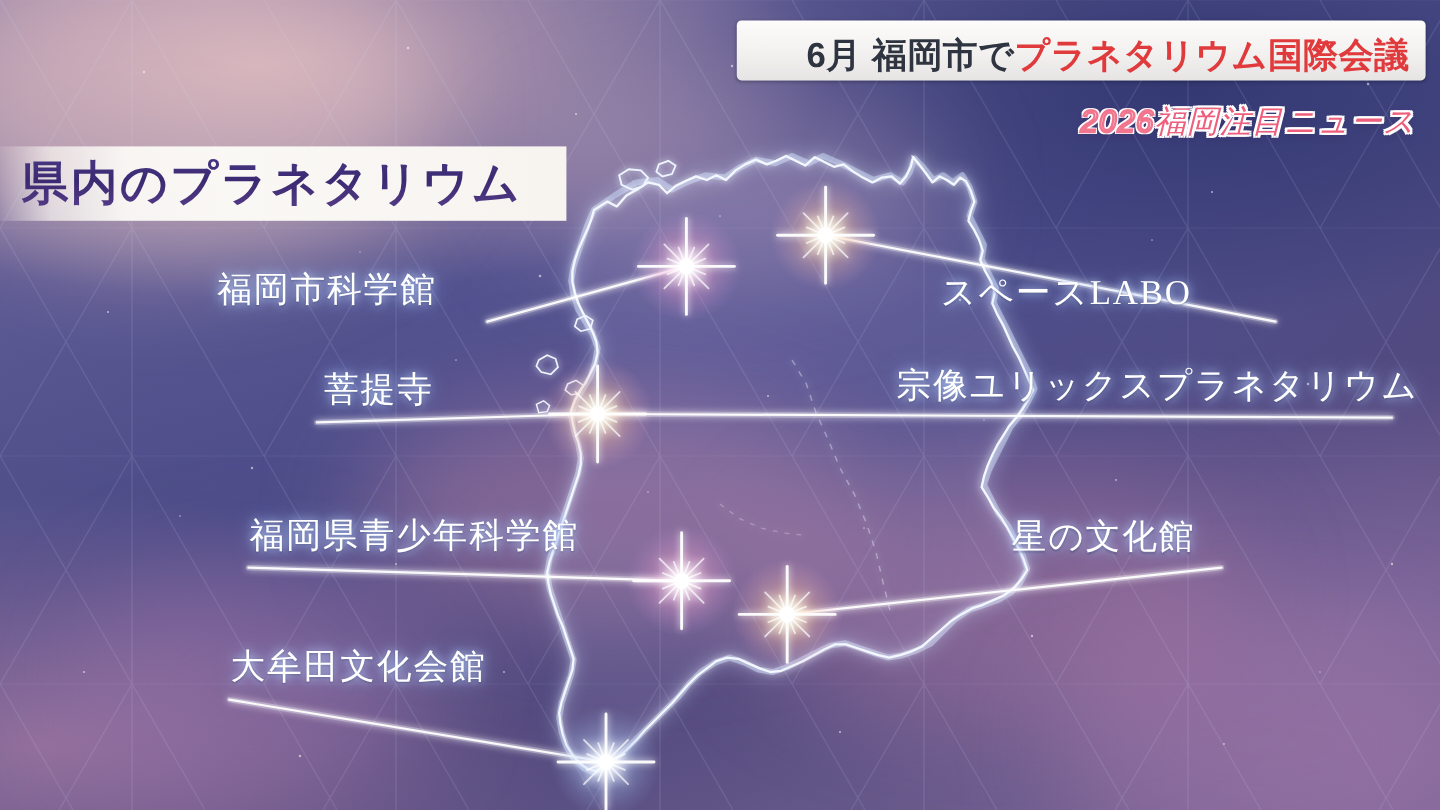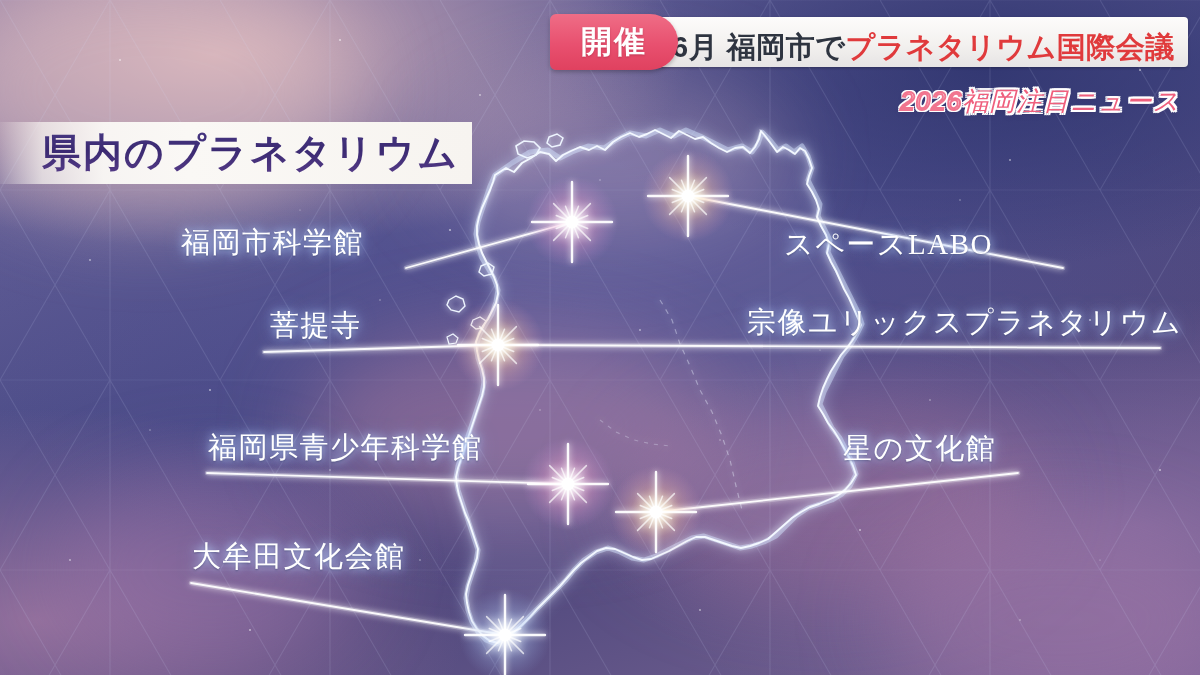--- a/index.html
+++ b/index.html
@@ -80,21 +80,21 @@
   }
   .subtitle .yr{color:transparent;-webkit-text-stroke:2px #f1758f;}
 
   
   #headline{
     position:absolute;left:0;top:122px;width:472px;height:62px;
     background:linear-gradient(90deg,rgba(246,242,238,.10) 0%,rgba(248,245,241,.72) 9%,rgba(250,248,245,.96) 22%,#faf8f5 40%,#f7f4f0 100%);
     display:flex;align-items:center;
   }
   #headline span{
-    margin-left:42px;font-size:39px;font-weight:700;letter-spacing:2px;
+    margin-left:18px;font-size:39px;font-weight:700;letter-spacing:2px;
     color:#3b2a72;white-space:nowrap;
     background:linear-gradient(180deg,#4a3a86 0%,#3b2a72 45%,#5b3f8c 100%);
     -webkit-background-clip:text;background-clip:text;-webkit-text-fill-color:transparent;
   }
 
   
   #map{position:absolute;left:0;top:0;width:1200px;height:675px;pointer-events:none;}
 
   
   .label{
@@ -431,23 +431,20 @@
     <span>県内のプラネタリウム</span>
   </div>
 
   <div id="banner">
     <div class="bar"></div>
 
     <div class="bar-text">
       <span>6月 福岡市で</span><span class="hl">プラネタリウム国際会議</span>
     </div>
 
-    <div class="badge">
-      <span>開催</span>
-    </div>
 
 
     <div class="subtitle">
       <span class="yr">2026</span><span>福岡注目ニュース</span>
     </div>
   </div>
 
 </div>
 
 </body></html>

